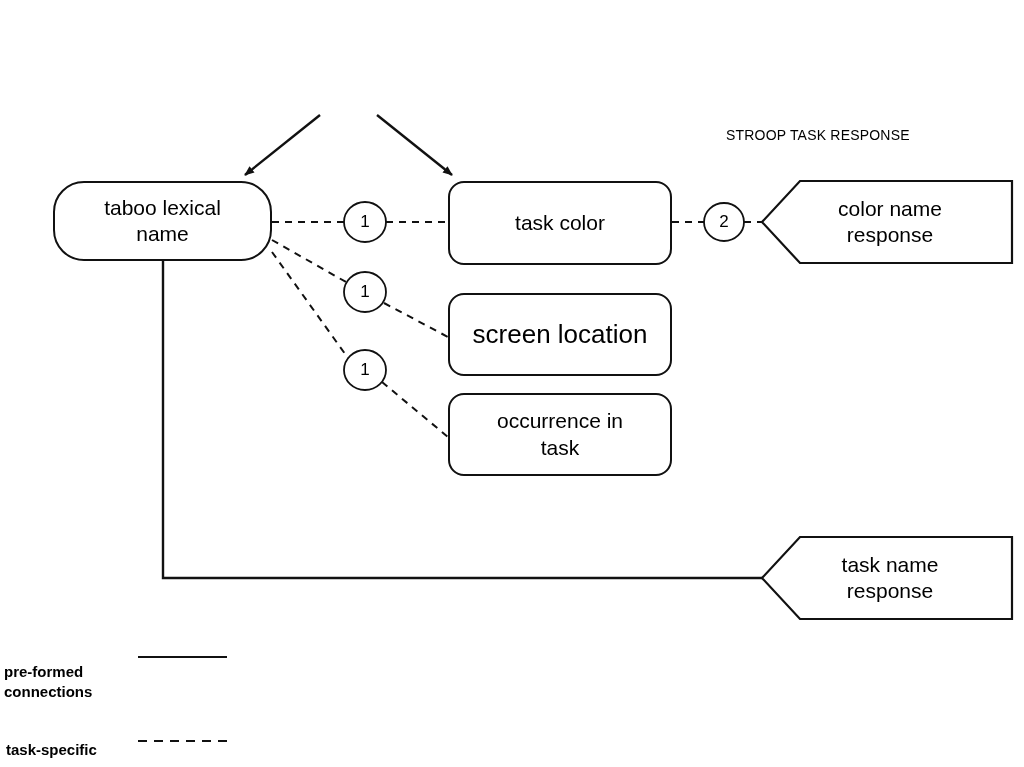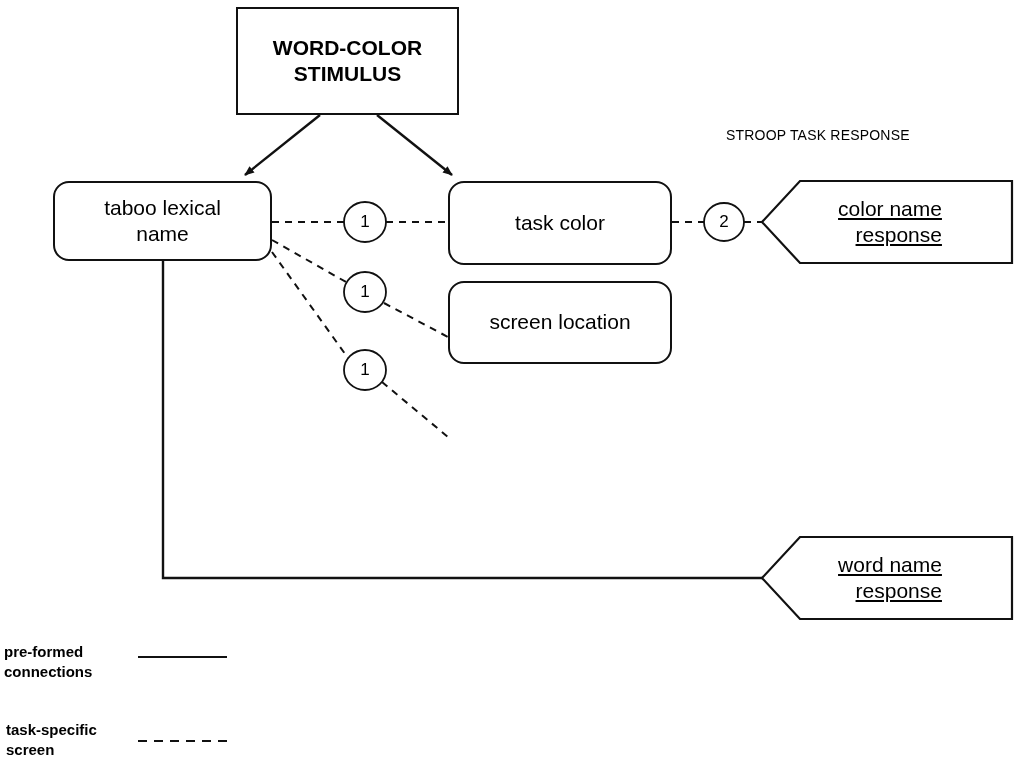--- a/index.html
+++ b/index.html
@@ -35,38 +35,38 @@
     text-align: center;
     line-height: 1.25;
   }
   .rect-sharp { border-radius: 0; }
   .rect-round { border-radius: 16px; }
   .hex-label {
     position: absolute;
     display: flex;
     align-items: center;
     justify-content: center;
-    text-align: right;
+    text-align: center;
     line-height: 1.25;
     pointer-events: none;
-    text-decoration: underline;
   }
   .badge-text {
     position: absolute;
     display: flex;
     align-items: center;
     justify-content: center;
     font-size: 17px;
     pointer-events: none;
   }
   .legend-text {
     position: absolute;
     font-weight: bold;
     font-size: 15px;
     line-height: 1.35;
+    margin-top: 20px;
   }
   .section-title {
     position: absolute;
     font-size: 14px;
     letter-spacing: 0.2px;
     white-space: nowrap;
   }
 </style>
 </head>
 <body>
@@ -104,53 +104,53 @@
 
     <ellipse cx="365" cy="222" rx="21" ry="20" fill="#ffffff" stroke="#111111" stroke-width="1.8"></ellipse>
     <ellipse cx="365" cy="292" rx="21" ry="20" fill="#ffffff" stroke="#111111" stroke-width="1.8"></ellipse>
     <ellipse cx="365" cy="370" rx="21" ry="20" fill="#ffffff" stroke="#111111" stroke-width="1.8"></ellipse>
     <ellipse cx="724" cy="222" rx="20" ry="19" fill="#ffffff" stroke="#111111" stroke-width="1.8"></ellipse>
 
     <line x1="138" y1="657" x2="227" y2="657" stroke="#111111" stroke-width="2.2"></line>
     <line x1="138" y1="741" x2="227" y2="741" stroke="#111111" stroke-width="2.2" stroke-dasharray="9,7"></line>
   </svg>
 
-  <div class="node rect-sharp" style="left:236px; top:7px; width:223px; height:108px; font-size:21px; font-weight:600;">
-    <div>
-      <div>WORD-COLOR</div>
-      <div>STIMULUS</div>
-    </div>
-  </div>
 
-  <div class="node rect-round" style="left:53px; top:181px; width:219px; height:80px; font-size:21px;">
+  <div class="node rect-round" style="left:53px; top:181px; width:219px; height:80px; font-size:21px;border-radius:31px;">
     <div>
       <div>taboo lexical</div>
       <div>name</div>
     </div>
   </div>
 
   <div class="node rect-round" style="left:448px; top:181px; width:224px; height:84px; font-size:21px;">
     <div>task color</div>
   </div>
 
-  <div class="node rect-round" style="left:448px; top:281px; width:224px; height:83px; font-size:21px;">
+  <div class="node rect-round" style="left:448px; top:293px; width:224px; height:83px; font-size:26px;">
     <div>screen location</div>
   </div>
 
+  <div class="node rect-round" style="left:448px; top:393px; width:224px; height:83px; font-size:21px;">
+    <div>
+      <div>occurrence in</div>
+      <div>task</div>
+    </div>
+  </div>
 
   <div class="hex-label" style="left:790px; top:181px; width:200px; height:82px; font-size:21px;">
     <div>
       <div>color name</div>
       <div>response</div>
     </div>
   </div>
 
   <div class="hex-label" style="left:790px; top:537px; width:200px; height:82px; font-size:21px;">
     <div>
-      <div>word name</div>
+      <div>task name</div>
       <div>response</div>
     </div>
   </div>
 
   <div class="badge-text" style="left:345px; top:202px; width:40px; height:40px;">1</div>
   <div class="badge-text" style="left:345px; top:272px; width:40px; height:40px;">1</div>
   <div class="badge-text" style="left:345px; top:350px; width:40px; height:40px;">1</div>
   <div class="badge-text" style="left:704px; top:203px; width:40px; height:38px;">2</div>
 
   <div class="section-title" style="left:726px; top:127px;">STROOP TASK RESPONSE</div>

